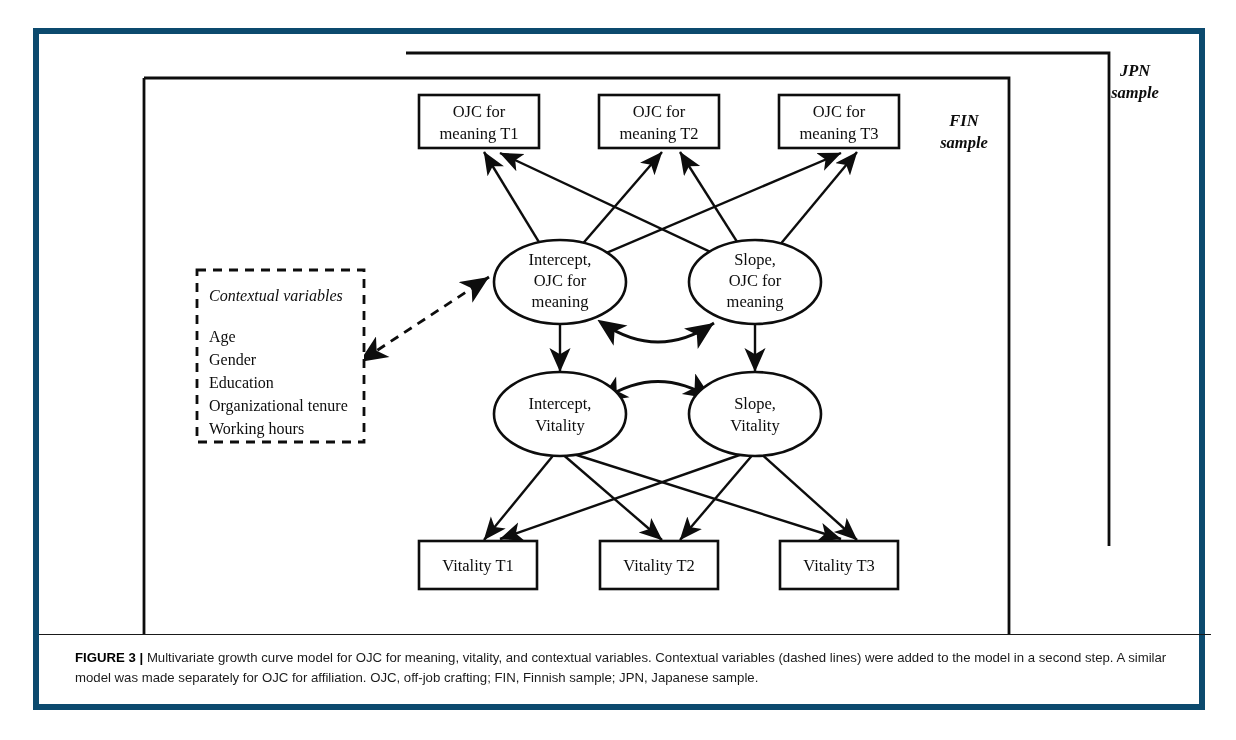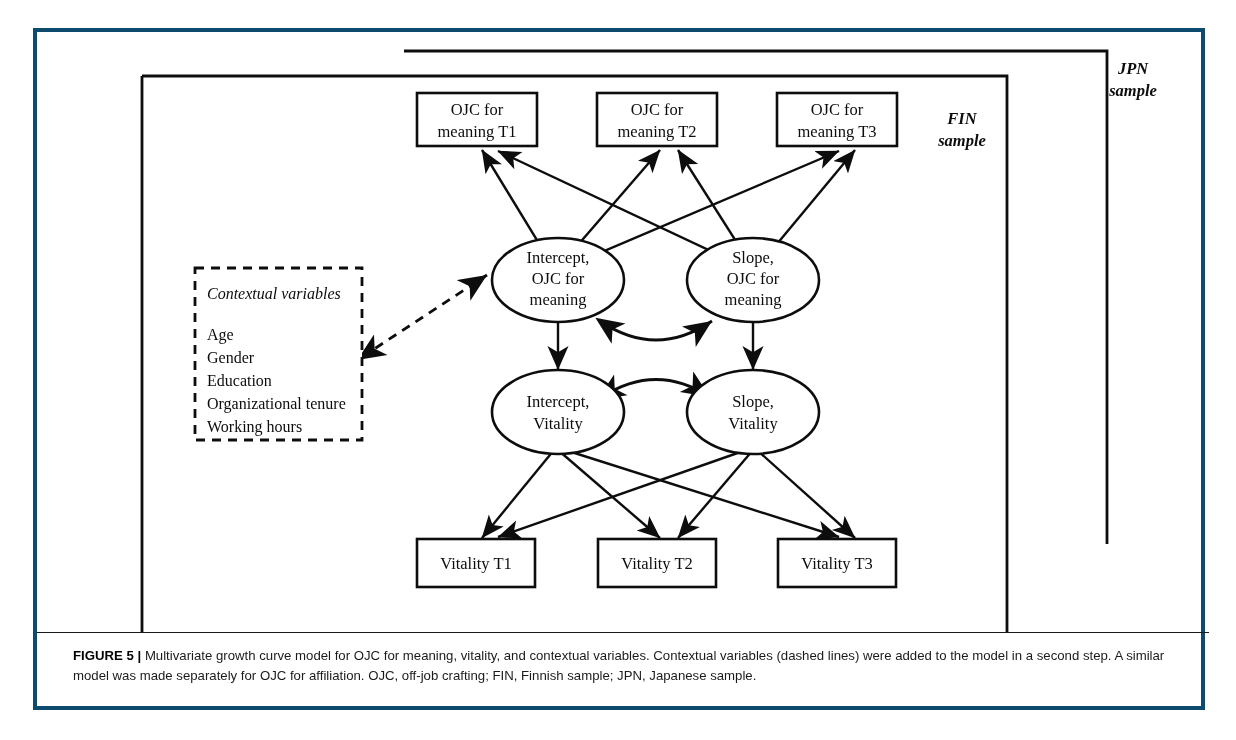--- a/index.html
+++ b/index.html
@@ -12,21 +12,21 @@
     height: 740px;
     font-family: "Liberation Sans", sans-serif;
     overflow: hidden;
   }
   .figure-panel {
     position: absolute;
     left: 33px;
     top: 28px;
     width: 1172px;
     height: 682px;
-    border: 4px solid #0c4a6e;
+    border: 6px solid #0c4a6e;
     box-sizing: border-box;
     background: #ffffff;
   }
   .diagram-area {
     position: absolute;
     left: 0;
     top: 0;
     width: 1172px;
     height: 600px;
   }
@@ -241,18 +241,18 @@
         <text class="ctx-item" x="170" y="377">Organizational tenure</text>
         <text class="ctx-item" x="170" y="400">Working hours</text>
       </g>
 
     </svg>
   </div>
 
   <div class="caption-divider"></div>
 
   <div class="caption">
-    <b>FIGURE 5</b>
+    <b>FIGURE 3</b>
     <b>|</b>
     <span>Multivariate growth curve model for OJC for meaning, vitality, and contextual variables. Contextual variables (dashed lines) were added to the model in a second step. A similar model was made separately for OJC for affiliation. OJC, off-job crafting; FIN, Finnish sample; JPN, Japanese sample.</span>
   </div>
 
 </div>
 
 </body></html>

